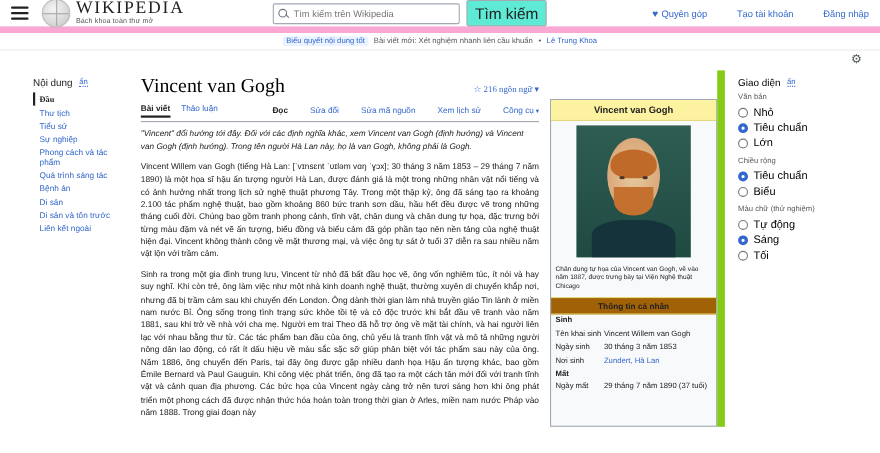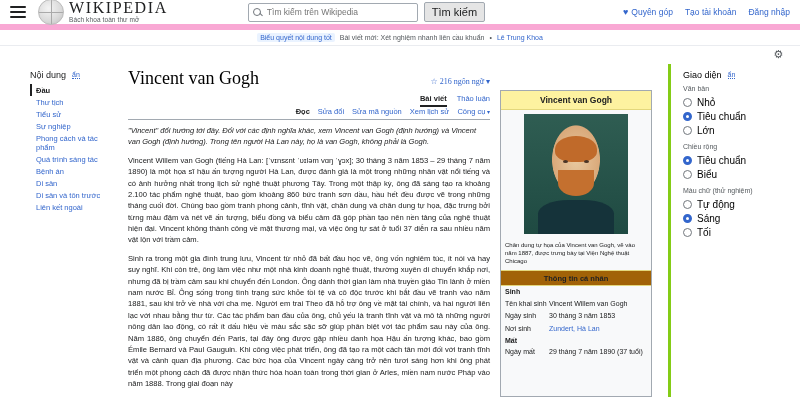--- a/index.html
+++ b/index.html
@@ -68,25 +68,25 @@
   .search-box .mag:after {
     content: ""; position: absolute; width: 4px; height: 1.3px; background: #72777d;
     transform: rotate(45deg); right: -3px; bottom: 0px;
   }
   .search-box input {
     border: 0; outline: 0; font-size: 8.5px; color: #72777d; width: 100%;
     background: transparent; font-family: "Liberation Sans", sans-serif;
   }
   .search-btn {
     margin-left: 6px; border: 1px solid #a2a9b1; border-radius: 2px;
-    background: #e5e5e5; font-size: 11px; color: #202122;
+    background: #5eead4; font-size: 14px; color: #202122;
     padding: 3px 7px; cursor: pointer;
   }
   .top-right {
-    margin-left: auto; display: flex; align-items: center; gap: 12px;
+    margin-left: auto; display: flex; align-items: center; gap: 27px;
     font-size: 8.5px;
   }
   .heart { color: #3366cc; font-size: 9px; margin-right: 3px; }
 
   
   .notice {
     height: 16px; display: flex; align-items: center; justify-content: center;
     font-size: 7px; border-bottom: 1px solid #eaecf0; background: #fff;
     gap: 5px;
   }
@@ -108,46 +108,45 @@
   .sidebar {
     width: 120px; padding: 6px 8px 0 30px; flex: none;
   }
   .toc-title {
     font-size: 9px; color: #202122; margin-bottom: 4px;
     display: flex; align-items: center; gap: 6px;
   }
   .toc-title .hide { font-size: 7px; color: #3366cc; border-bottom: 1px dotted #3366cc; }
   .toc-list { list-style: none; margin: 0; padding: 0; }
   .toc-list li { padding: 1.5px 0 1.5px 6px; font-size: 7.5px; }
-  .toc-list li.active { border-left: 2px solid #202122; padding-left: 4px; color: #202122; font-weight: bold; }
+  .toc-list li.active { border-left: 2px solid #202122; padding-left: 4px; color: #202122; font-weight: bold; font-family: Liberation Serif, serif; }
   .toc-list li a { color: #3366cc; }
 
   .content {
     width: 380px; padding: 4px 10px 0 8px; flex: none;
   }
   h1.title {
     font-family: "Liberation Serif", serif;
     font-size: 18px; font-weight: normal; color: #000;
     margin: 0 0 2px 0; padding-bottom: 3px;
     display: flex; align-items: baseline; justify-content: space-between;
   }
   .lang-badge {
     font-size: 8px; color: #3366cc; white-space: nowrap;
   }
   .lang-badge .star { color: #3366cc; }
   .tabsrow {
-    display: flex; align-items: flex-end; justify-content: space-between;
+    display: flex; align-items: center; justify-content: space-between;
     border-bottom: 1px solid #a2a9b1; padding-bottom: 3px; margin-bottom: 6px;
     font-size: 7.5px;
-    flex-direction: column;
   }
   .tabs-left { display: flex; gap: 10px; }
   .tabs-left .tab { color: #3366cc; padding-bottom: 2px; }
   .tabs-left .tab.sel { color: #202122; border-bottom: 2px solid #202122; font-weight: bold; }
-  .tabs-right { display: flex; gap: 8px; color: #3366cc; }
+  .tabs-right { display: flex; gap: 20px; color: #3366cc; }
   .tabs-right .sel { color: #202122; font-weight: bold; }
   .tabs-right .caret:after { content: " \25BE"; font-size: 6px; }
 
   .intro-italic {
     font-style: italic; font-size: 7.5px; color: #202122;
     margin: 0 0 7px 0; line-height: 1.45;
   }
   p.body { margin: 0 0 7px 0; font-size: 7.6px; line-height: 1.5; color: #202122; text-align: justify; }
 
   
@@ -196,21 +195,21 @@
     font-size: 7.5px; padding: 2.5px; border-top: 1px solid #e3d77c; border-bottom: 1px solid #e3d77c;
   }
   .ib-sub { font-weight: bold; padding: 2px 4px; font-size: 7px; }
   .ib-row { display: flex; padding: 1.5px 4px; line-height: 1.35; }
   .ib-row .k { width: 44px; flex: none; color: #202122; }
   .ib-row .v { flex: 1; }
 
   
   .appearance {
     width: 118px; flex: none; padding: 6px 8px 0 12px;
-    border-left: 3px solid #84cc16; font-size: 7.5px; margin-left: 16px;
+    border-left: 7px solid #84cc16; font-size: 7.5px;
   }
   .ap-title {
     font-size: 9px; margin-bottom: 5px; display: flex; align-items: center; gap: 6px;
   }
   .ap-title .hide { font-size: 7px; color: #3366cc; border-bottom: 1px dotted #3366cc; }
   .ap-group { margin-bottom: 6px; }
   .ap-head { color: #54595d; font-size: 7px; margin-bottom: 3px; }
   .ap-opt { display: flex; align-items: center; gap: 5px; padding: 1.5px 0; font-size: 10px; }
   .radio {
     width: 9px; height: 9px; border-radius: 50%; border: 1px solid #72777d;

